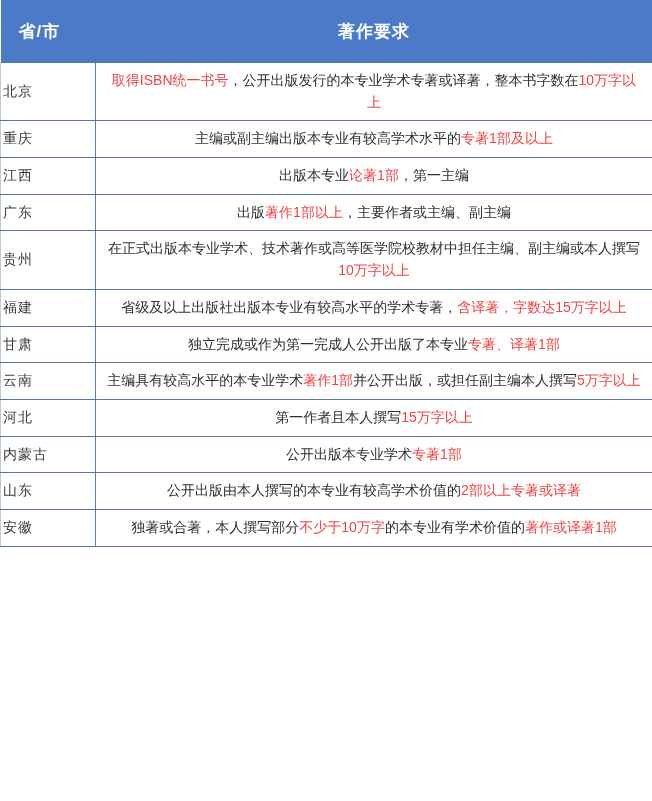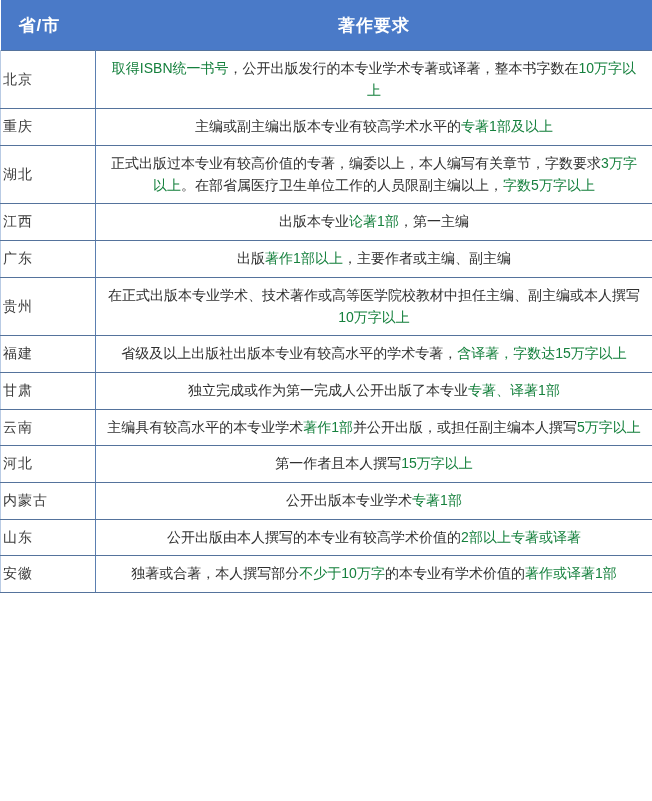--- a/index.html
+++ b/index.html
@@ -26,21 +26,21 @@
   .req-table col.col-requirement { width: 557px; }
 
   
   .req-table thead th {
     background: #4a7ac8;
     color: #ffffff;
     font-size: 17px;
     font-weight: bold;
     letter-spacing: 1px;
     height: 40px;
-    padding: 5px 4px;
+    padding: 11px 4px;
     border: none;
     vertical-align: middle;
   }
   .req-table thead th.th-province {
     text-align: left;
     padding-left: 18px;
   }
   .req-table thead th.th-requirement {
     text-align: center;
   }
@@ -68,21 +68,21 @@
     font-size: 15px;
     letter-spacing: 1px;
     padding: 6px 2px;
   }
   .cell-requirement {
     text-align: center;
     color: #2f2f2f;
     padding: 7px 10px;
   }
 
-  .r { color: #15803d; }
+  .r { color: #ef4444; }
 
   .seg { white-space: normal; }
 </style>
 </head>
 <body>
 
 <table class="req-table">
   <colgroup>
     <col class="col-province">
     <col class="col-requirement">
@@ -94,24 +94,20 @@
     </tr>
   </thead>
   <tbody id="table-body">
       <tr>
         <td class="cell-province">北京</td>
         <td class="cell-requirement"><span class="seg r">取得ISBN统一书号</span><span class="seg">，公开出版发行的本专业学术专著或译著，整本书字数在</span><span class="seg r">10万字以上</span></td>
       </tr>
       <tr>
         <td class="cell-province">重庆</td>
         <td class="cell-requirement"><span class="seg">主编或副主编出版本专业有较高学术水平的</span><span class="seg r">专著1部及以上</span></td>
-      </tr>
-      <tr>
-        <td class="cell-province">湖北</td>
-        <td class="cell-requirement"><span class="seg">正式出版过本专业有较高价值的专著，编委以上，本人编写有关章节，字数要求</span><span class="seg r">3万字以上</span><span class="seg">。在部省属医疗卫生单位工作的人员限副主编以上，</span><span class="seg r">字数5万字以上</span></td>
       </tr>
       <tr>
         <td class="cell-province">江西</td>
         <td class="cell-requirement"><span class="seg">出版本专业</span><span class="seg r">论著1部</span><span class="seg">，第一主编</span></td>
       </tr>
       <tr>
         <td class="cell-province">广东</td>
         <td class="cell-requirement"><span class="seg">出版</span><span class="seg r">著作1部以上</span><span class="seg">，主要作者或主编、副主编</span></td>
       </tr>
       <tr>

